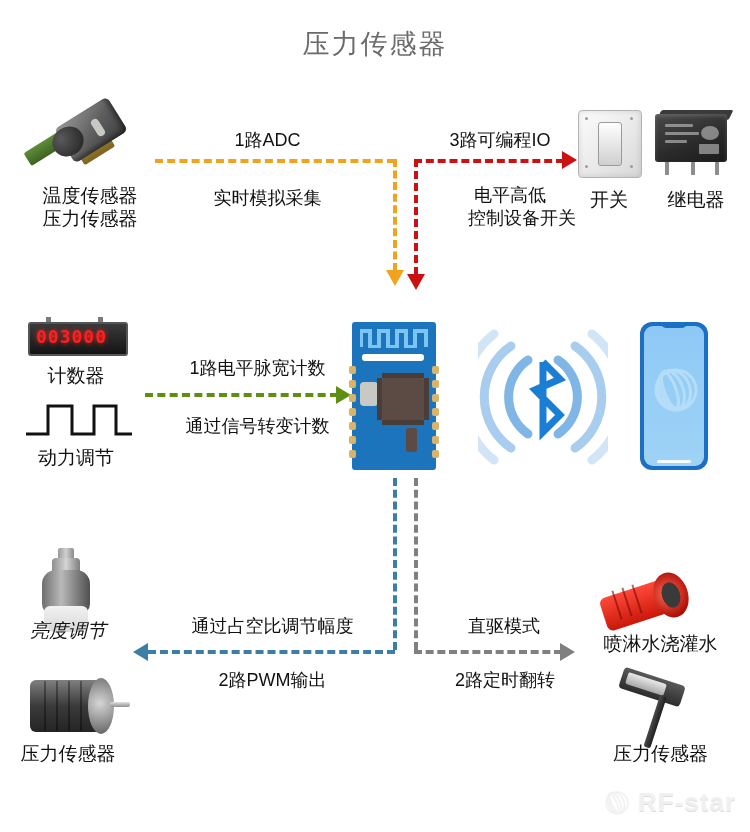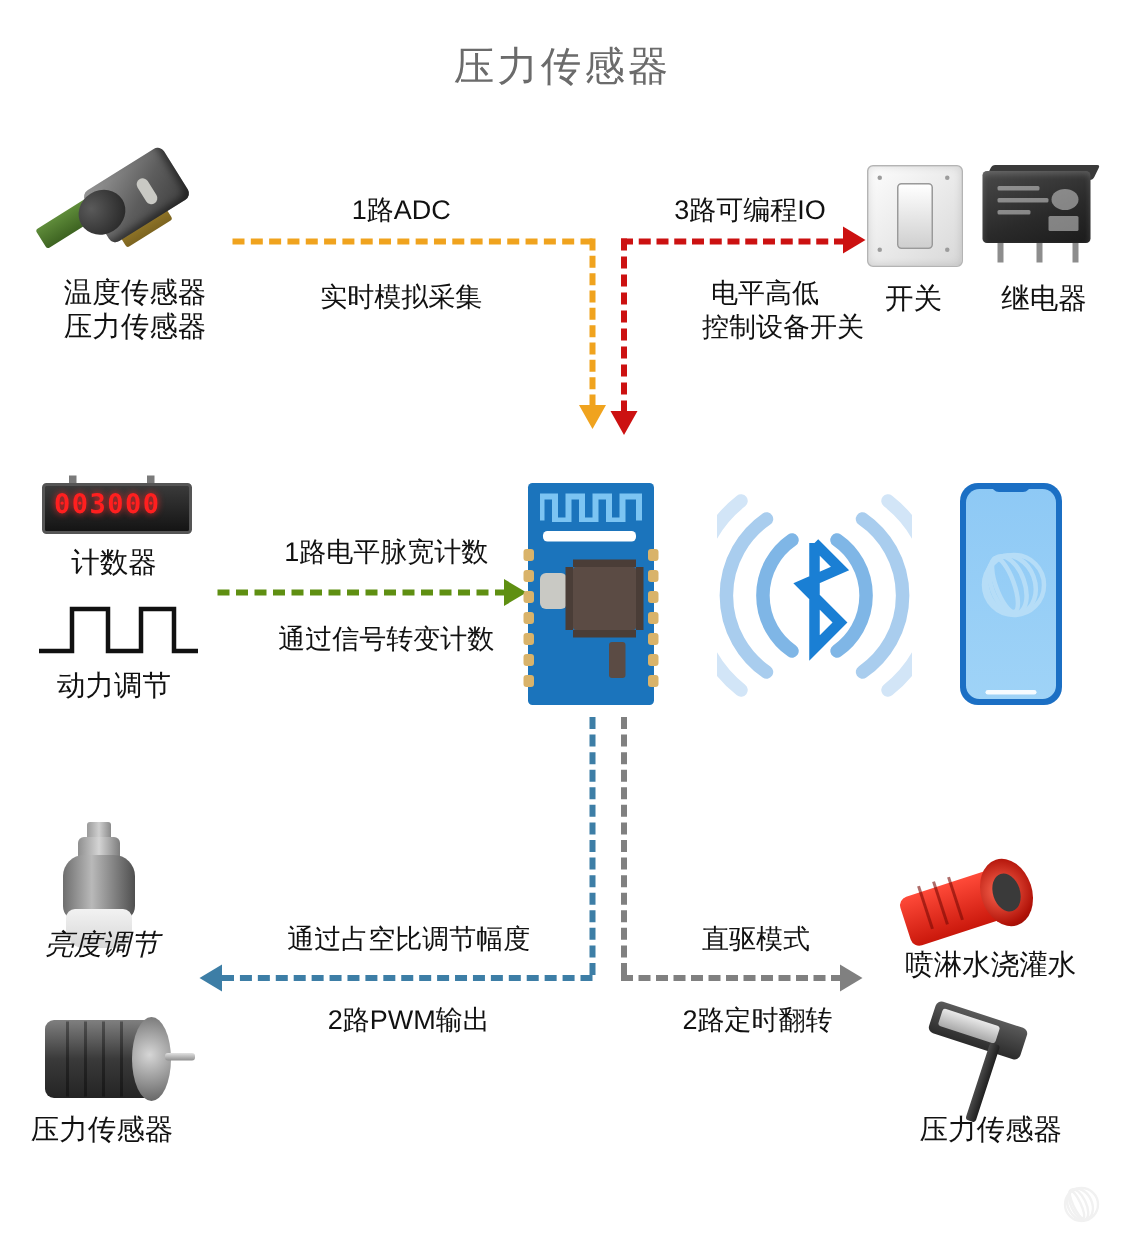--- a/index.html
+++ b/index.html
@@ -427,13 +427,14 @@
 
 <div id="watermark">
   <svg width="30" height="30" viewBox="0 0 30 30">
     <g fill="none" stroke="#f0f0f0" stroke-width="1.6">
       <ellipse cx="15" cy="15" rx="11" ry="11"></ellipse>
       <ellipse cx="14" cy="15" rx="8" ry="11" transform="rotate(-25 14 15)"></ellipse>
       <ellipse cx="13" cy="15" rx="5" ry="11" transform="rotate(-25 13 15)"></ellipse>
       <ellipse cx="12" cy="15" rx="2.5" ry="10" transform="rotate(-25 12 15)"></ellipse>
     </g>
   </svg>
+  <span class="wm-text">RF-star</span>
 </div>
 
 </body></html>

